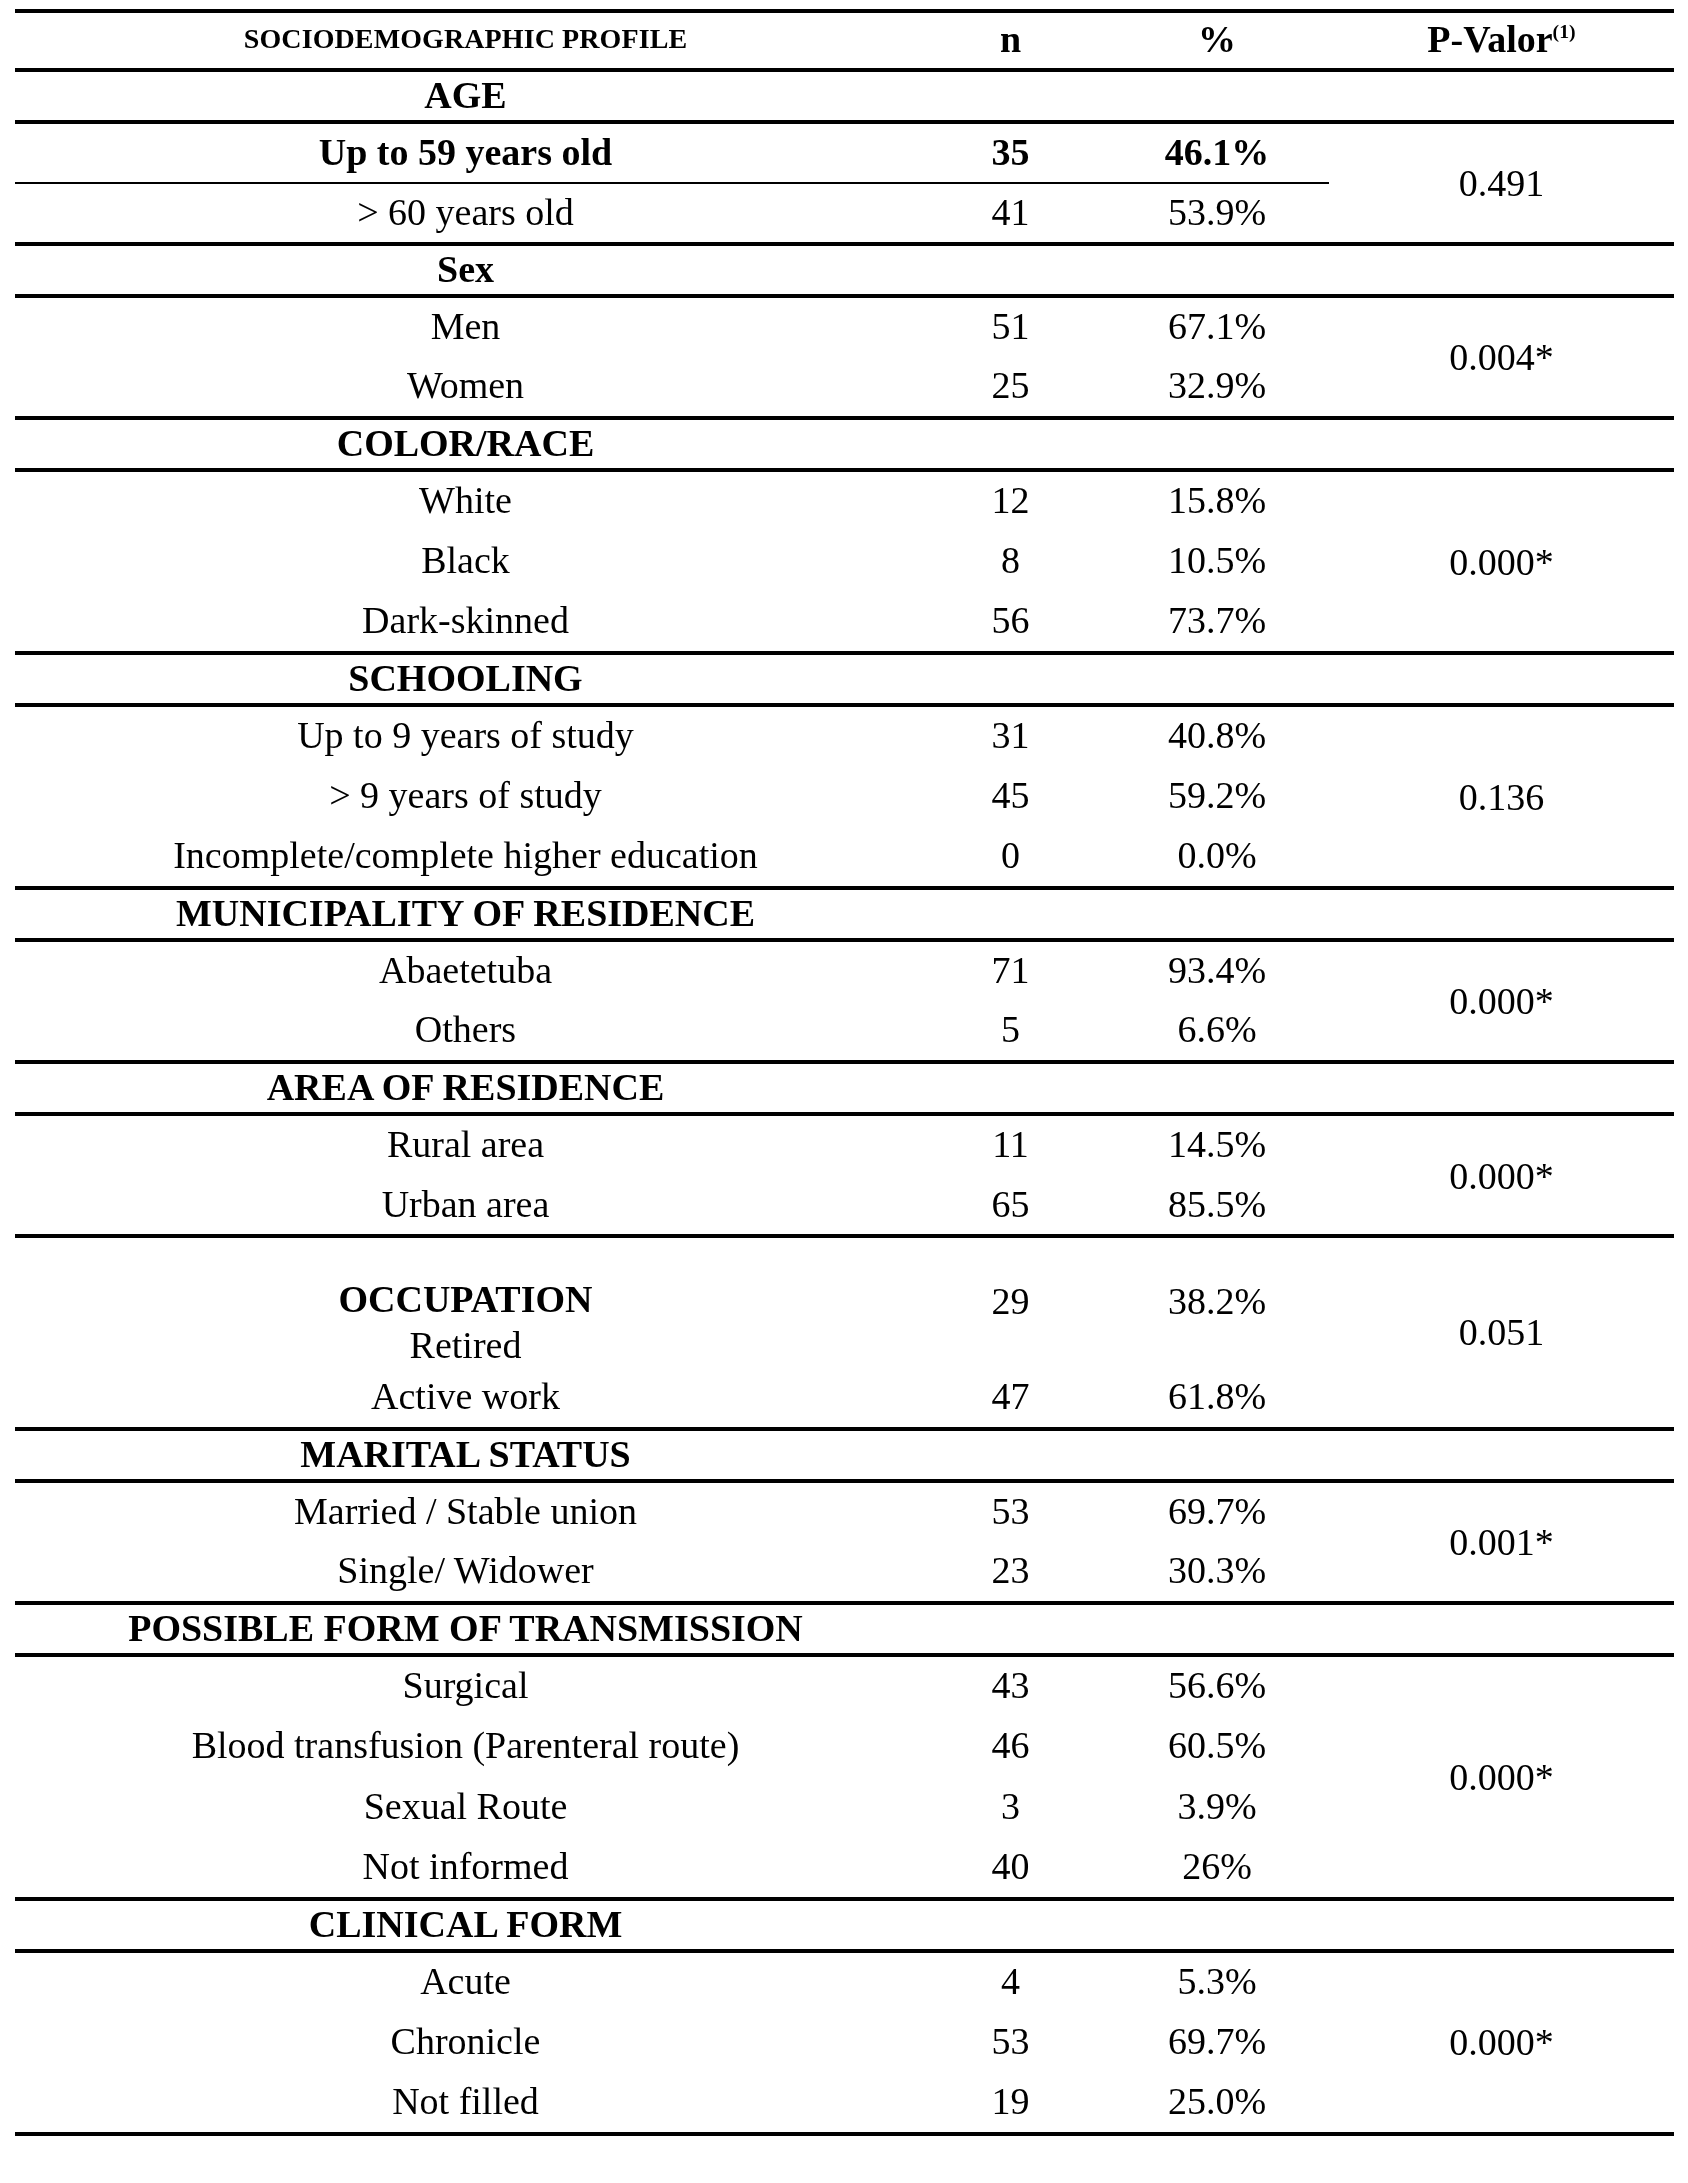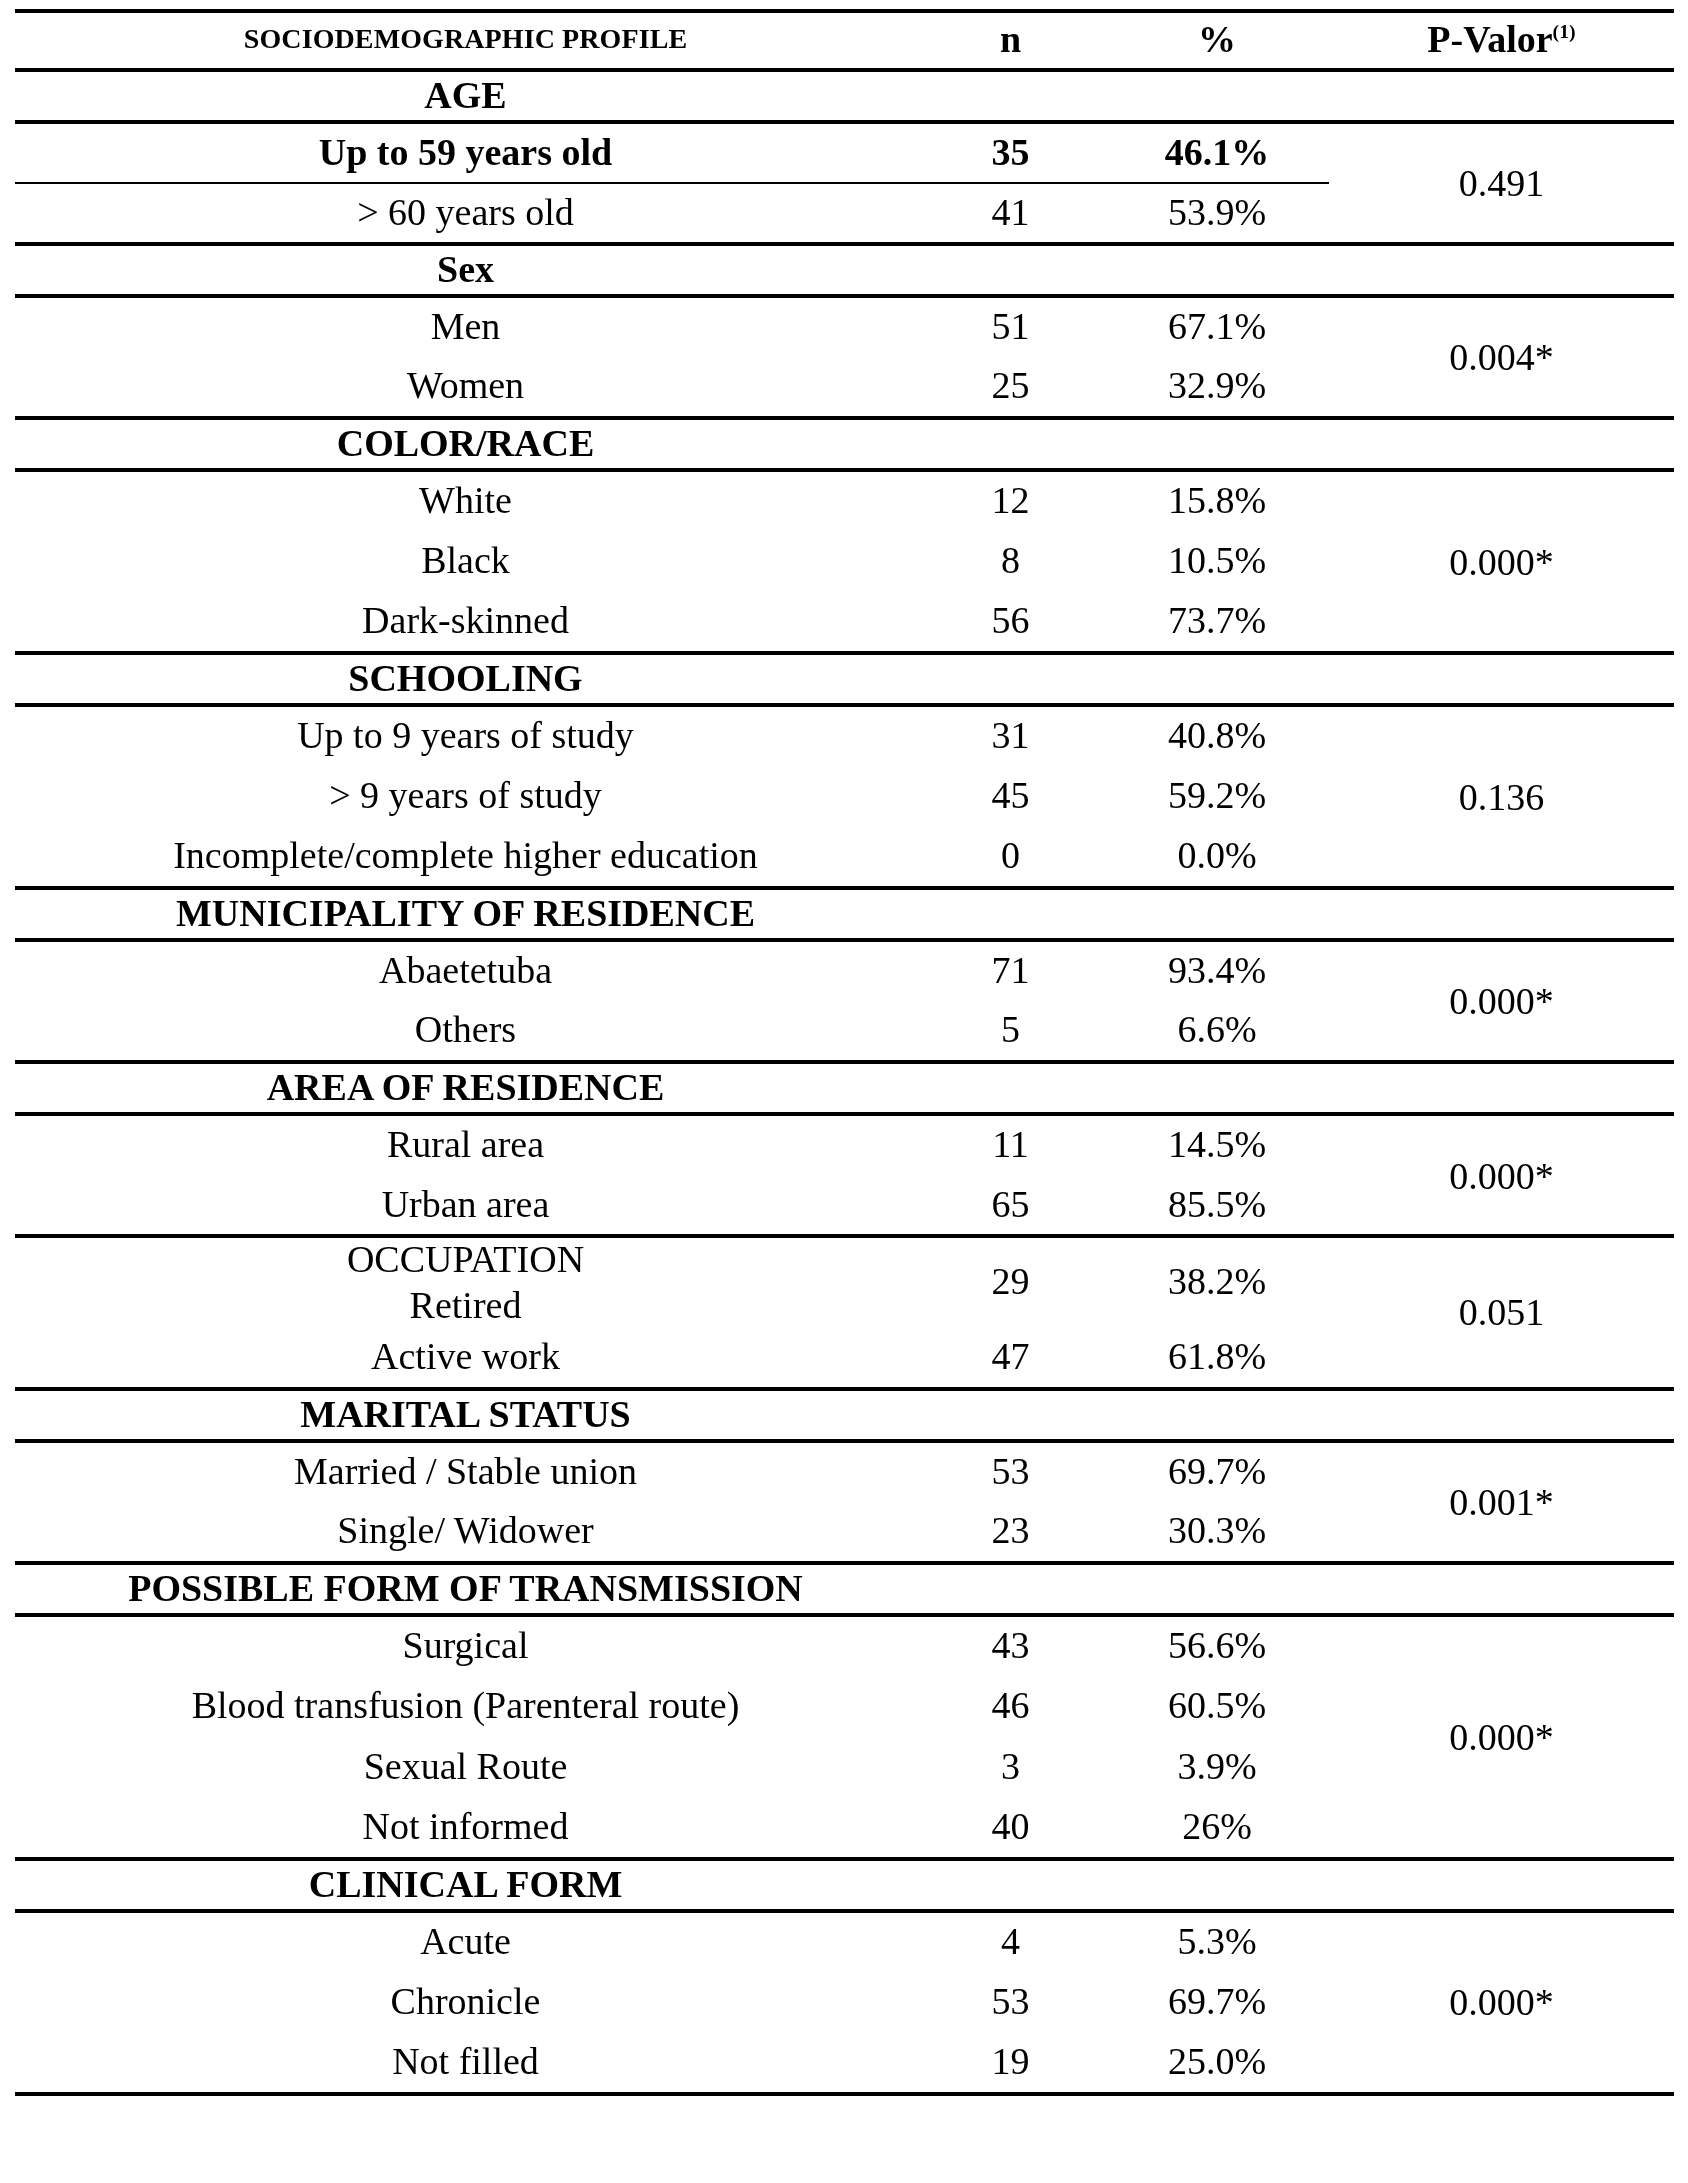--- a/index.html
+++ b/index.html
@@ -66,21 +66,21 @@
     vertical-align: super;
     line-height: 0;
   }
 
   
   td.occ-cell {
     text-align: center;
     line-height: 1.02;
     padding: 2px 0 3px 0;
   }
-  td.occ-cell .occ-title { font-weight: normal; display: block; }
+  td.occ-cell .occ-title { font-weight: bold; display: block; margin-top: 40px; }
   td.occ-cell .occ-sub   { font-weight: normal; display: block; margin-top: 7px; }
 
   .footnote {
     font-size: 31px;
     line-height: 1.1;
     padding-top: 5px;
     padding-left: 1px;
     white-space: nowrap;
   }
 </style>

